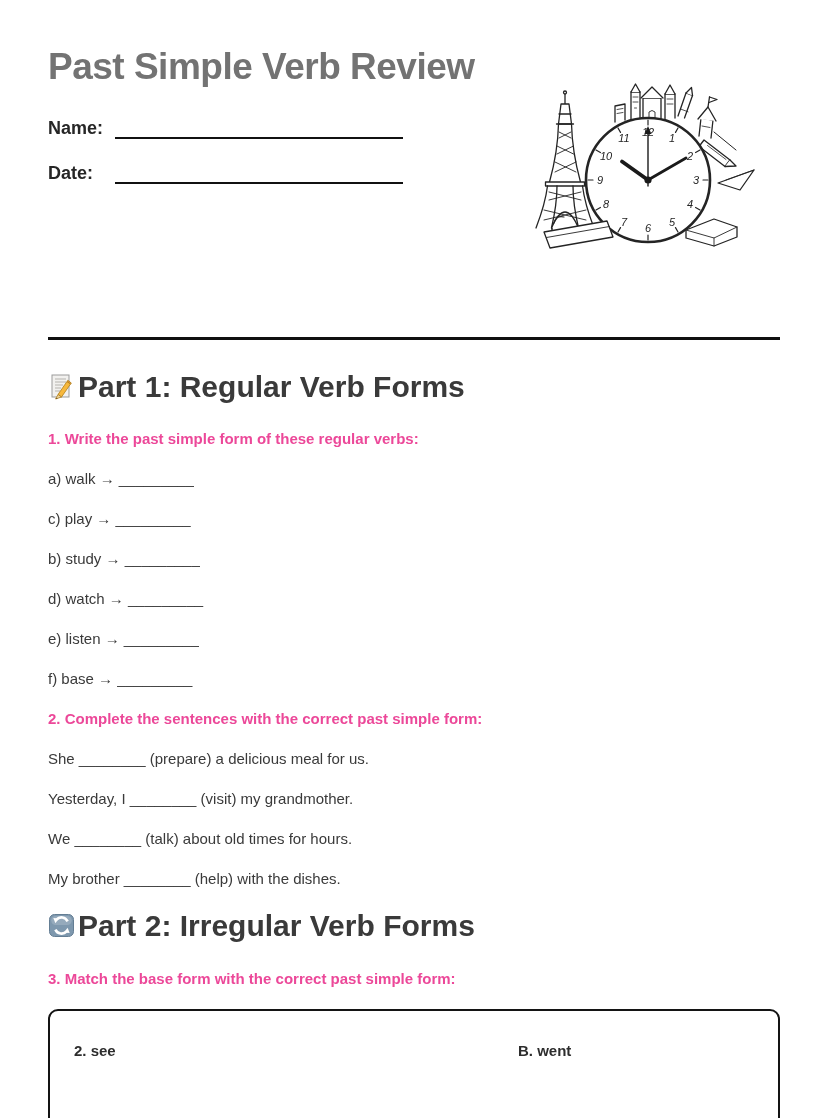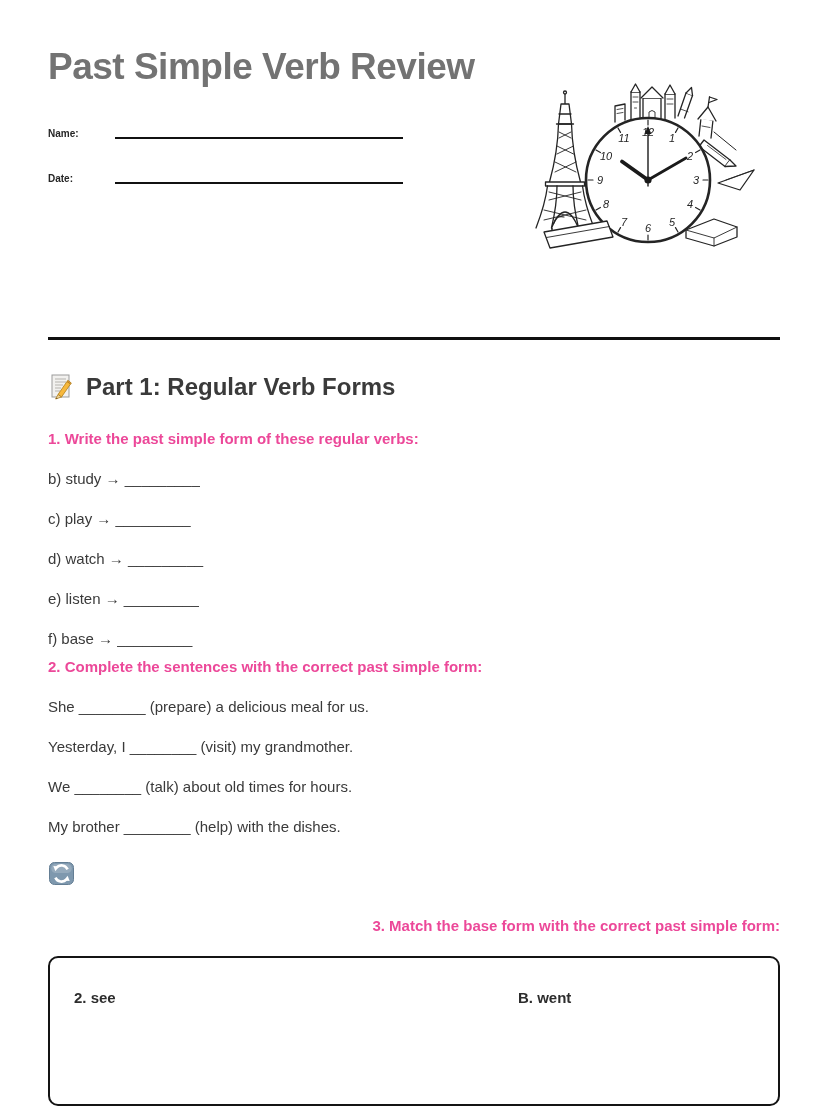--- a/index.html
+++ b/index.html
@@ -16,38 +16,38 @@
 
   h1.page-title {
     margin: 0; padding-top: 46px;
     font-size: 37px; line-height: 1.15;
     font-weight: 700; letter-spacing: -0.5px;
     color: #737373;
   }
 
   .field-row { display: flex; align-items: flex-end; height: 22px; margin-top: 28px; }
   .field-row.date-row { margin-top: 23px; }
-  .field-label { font-size: 10px; font-weight: 700; color: #262626; width: 67px; }
+  .field-label { font-size: 18px; font-weight: 700; color: #262626; width: 67px; }
   .field-line { width: 288px; height: 18px; border-bottom: 2px solid #111; }
 
   .clock-art { position: absolute; left: 528px; top: 80px; width: 237px; height: 172px; }
 
   .rule { height: 3px; background: #101010; margin-top: 153px; }
 
   .section-heading {
-    display: flex; align-items: center; gap: 11px;
-    margin: 33px 0 0; font-size: 24px; line-height: 28px;
+    display: flex; align-items: center; gap: 3px;
+    margin: 33px 0 0; font-size: 30px; line-height: 28px;
     font-weight: 700; color: #3a3a3a;
   }
   .section-heading.part2 { margin-top: 23px; }
   .icon svg { display: block; }
 
   .q { font-size: 15px; line-height: 20px; font-weight: 700; color: #ec4899; margin: 28px 0 0; }
-  .q.q2 { margin-top: 8px; }
-  .q.q3 { margin-top: 29px; text-align: right; }
+  .q.q2 { margin-top: 20px; }
+  .q.q3 { margin-top: 29px; }
   .item { font-size: 15px; line-height: 20px; color: #3a3a3a; margin: 20px 0 0; }
 
   .match-box {
     margin-top: 20px;
     border: 2px solid #141414;
     border-radius: 10px;
     padding: 30px 24px 40px;
     min-height: 150px;
   }
   .match-row {
@@ -189,22 +189,23 @@
         <polygon points="19.8,7.3 23.4,10.1 22.5,11 19,8.5" fill="#e59a3a" stroke="#b07d18" stroke-width="0.8"></polygon>
         <polygon points="10,21.5 13.5,24 7.6,26" fill="#ecd5a2" stroke="#b07d18" stroke-width="0.8"></polygon>
         <polygon points="8.7,25 7.6,26 9.9,25.6" fill="#4a3a22" stroke="none"></polygon>
       </svg>
     </span>
     <span>Part 1: Regular Verb Forms</span>
   </h2>
 
   <p class="q">1. Write the past simple form of these regular verbs:</p>
 
+  <p class="item">a) walk → _________</p>
+  <p class="item">c) play → _________</p>
   <p class="item">b) study → _________</p>
-  <p class="item">c) play → _________</p>
   <p class="item">d) watch → _________</p>
   <p class="item">e) listen → _________</p>
   <p class="item">f) base → _________</p>
 
   <p class="q q2">2. Complete the sentences with the correct past simple form:</p>
 
   <p class="item">She ________ (prepare) a delicious meal for us.</p>
   <p class="item">Yesterday, I ________ (visit) my grandmother.</p>
   <p class="item">We ________ (talk) about old times for hours.</p>
   <p class="item">My brother ________ (help) with the dishes.</p>
@@ -213,20 +214,21 @@
     <span class="icon">
       <svg width="27" height="27" viewBox="0 0 27 27">
         <rect x="1.5" y="2.5" width="24" height="22" rx="5" fill="#7e98ae" stroke="#647e94" stroke-width="1"></rect>
         <rect x="3.2" y="4" width="20.6" height="9" rx="4.5" fill="#ffffff" opacity="0.18"></rect>
         <path d="M19.6 9.4 A6.8 6.8 0 0 0 8.4 7.6" stroke="#ffffff" stroke-width="2.6" fill="none"></path>
         <polygon points="5.3,5.9 11,6.6 7.4,11.2" fill="#ffffff"></polygon>
         <path d="M7.4 17.6 A6.8 6.8 0 0 0 18.6 19.4" stroke="#ffffff" stroke-width="2.6" fill="none"></path>
         <polygon points="21.7,21.1 16,20.4 19.6,15.8" fill="#ffffff"></polygon>
       </svg>
     </span>
+    <span>Part 2: Irregular Verb Forms</span>
   </h2>
 
   <p class="q q3">3. Match the base form with the correct past simple form:</p>
 
   <div class="match-box">
     <div class="match-row">
       <span>2. see</span>
       <span>B. went</span>
     </div>
   </div>

